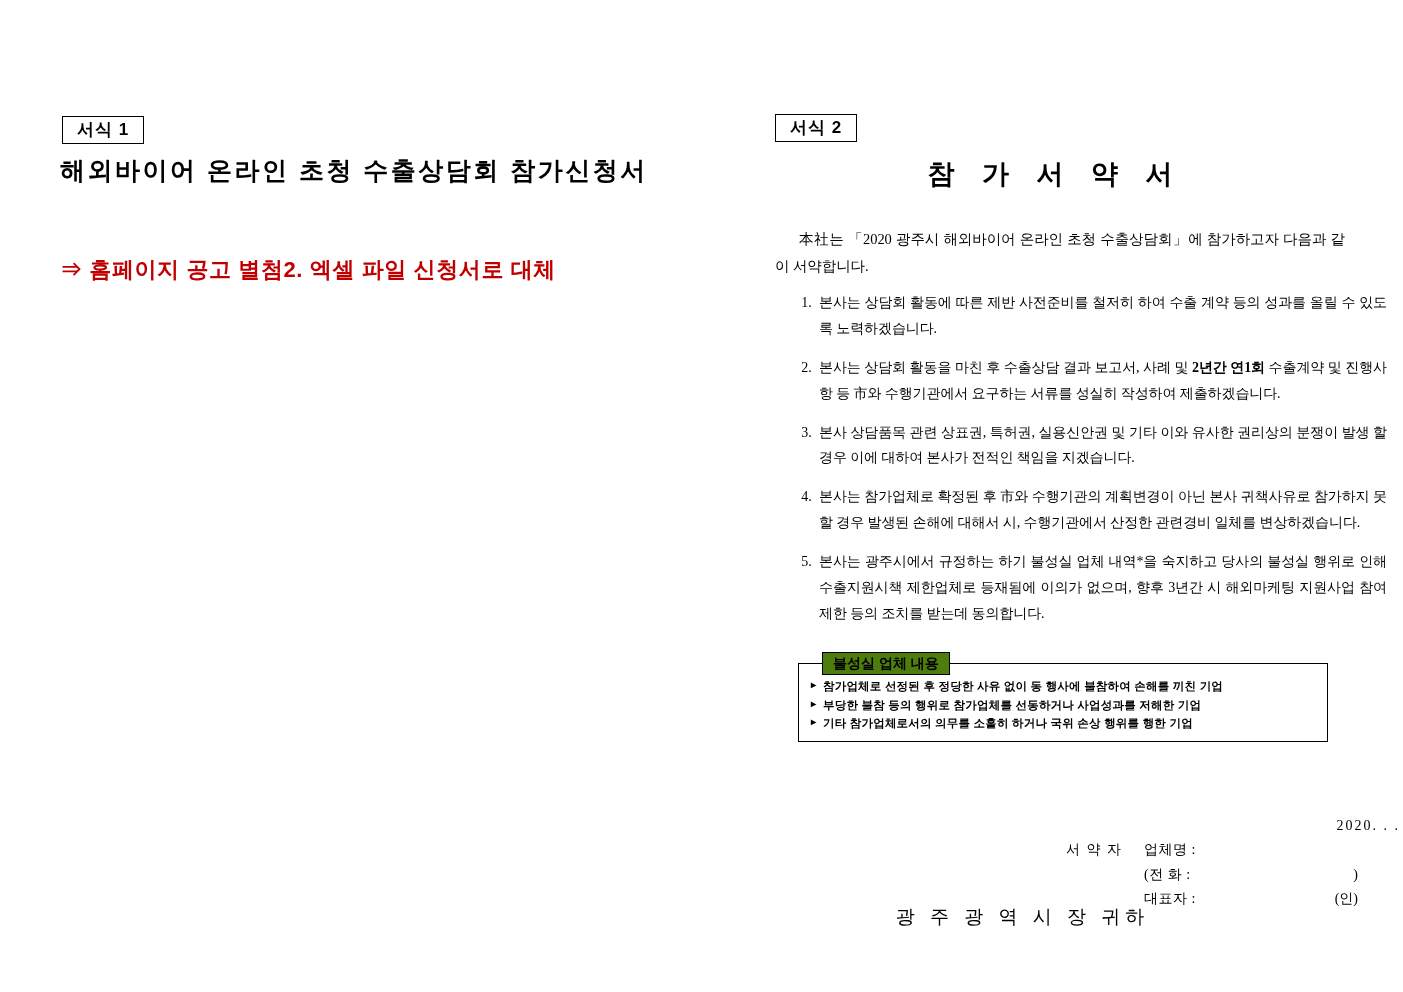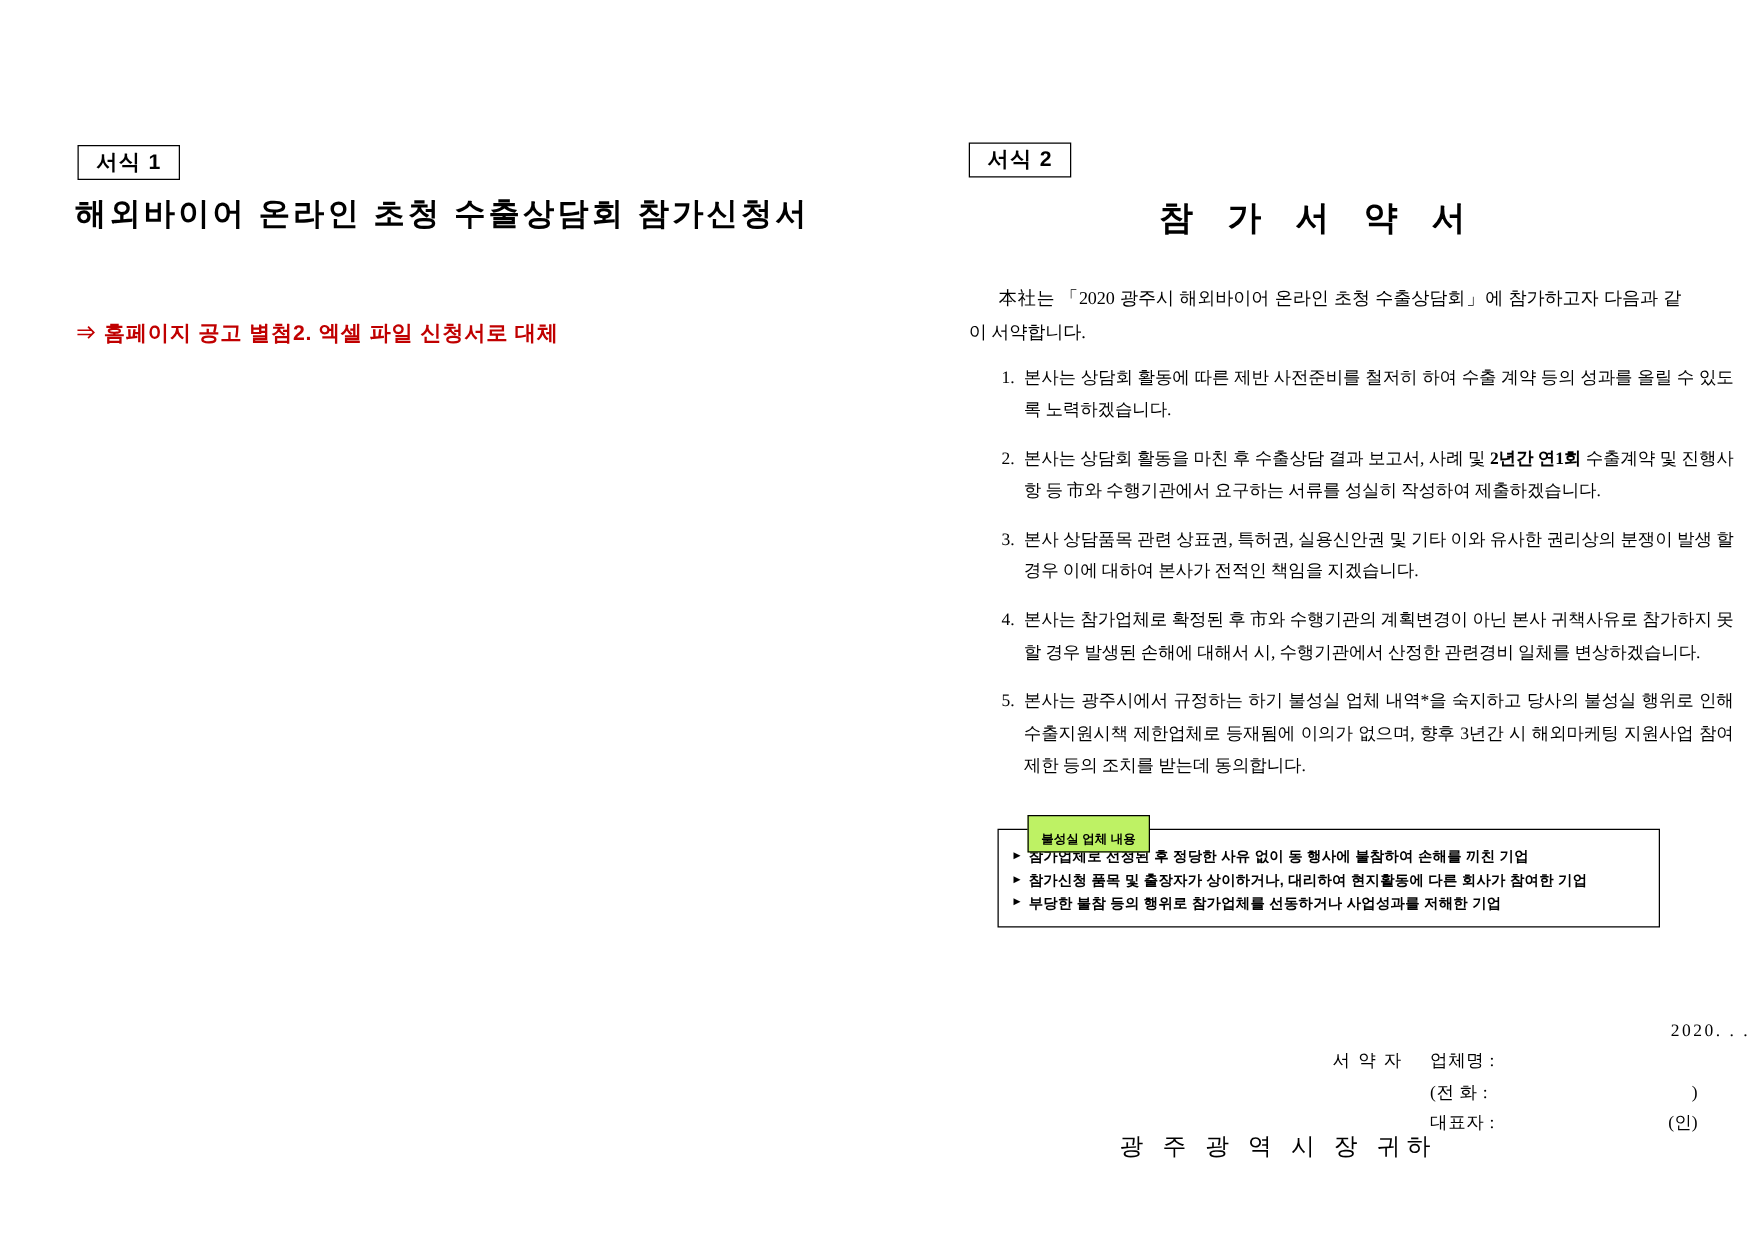--- a/index.html
+++ b/index.html
@@ -53,21 +53,21 @@
     letter-spacing: 2.5px;
     white-space: nowrap;
   }
   .left-note {
     position: absolute;
     left: 60px;
     top: 227px;
     color: #c00000;
     font-family: "Liberation Sans", sans-serif;
     font-weight: bold;
-    font-size: 17px;
+    font-size: 22px;
     letter-spacing: 0.6px;
     white-space: nowrap;
   }
 
   
   .right-col {
     position: absolute;
     left: 700px;
     top: 0;
     width: 703px;
@@ -123,25 +123,25 @@
     width: 530px;
     border: 1.2px solid #000;
     padding: 13px 10px 8px 10px;
     box-sizing: border-box;
   }
   .bad-box-tag {
     position: absolute;
     left: 822px;
     top: 624px;
     border: 1.3px solid #000;
-    background: #bef264;
-    padding: 14px 10px 4px 10px;
-    font-family: "Liberation Sans", sans-serif;
-    font-weight: bold;
-    font-size: 10px;
+    background: #4d7c0f;
+    padding: 3px 10px 4px 10px;
+    font-family: "Liberation Sans", sans-serif;
+    font-weight: bold;
+    font-size: 14px;
     line-height: 1;
   }
   .bad-list {
     margin: 0;
     padding: 0;
     list-style: none;
   }
   .bad-list li {
     font-family: "Liberation Sans", sans-serif;
     font-weight: bold;
@@ -228,22 +228,22 @@
       본사는 상담회 활동을 마친 후 수출상담 결과 보고서, 사례 및 <b>2년간 연1회</b> 수출계약 및 진행사항 등 市와 수행기관에서 요구하는 서류를 성실히 작성하여 제출하겠습니다.
     </li>
     <li>본사 상담품목 관련 상표권, 특허권, 실용신안권 및 기타 이와 유사한 권리상의 분쟁이 발생 할 경우 이에 대하여 본사가 전적인 책임을 지겠습니다.</li>
     <li>본사는 참가업체로 확정된 후 市와 수행기관의 계획변경이 아닌 본사 귀책사유로 참가하지 못할 경우 발생된 손해에 대해서 시, 수행기관에서 산정한 관련경비 일체를 변상하겠습니다.</li>
     <li>본사는 광주시에서 규정하는 하기 불성실 업체 내역*을 숙지하고 당사의 불성실 행위로 인해 수출지원시책 제한업체로 등재됨에 이의가 없으며, 향후 3년간 시 해외마케팅 지원사업 참여제한 등의 조치를 받는데 동의합니다.</li>
   </ol>
 
   <div class="bad-box">
     <ul class="bad-list">
       <li>참가업체로 선정된 후 정당한 사유 없이 동 행사에 불참하여 손해를 끼친 기업</li>
-      <li>참가신청 품목 및 출장자가 상이하거나, 대리하여 현지활동에 다른 회사가 참여한 기업</li>
       <li>부당한 불참 등의 행위로 참가업체를 선동하거나 사업성과를 저해한 기업</li>
+      <li>기타 참가업체로서의 의무를 소홀히 하거나 국위 손상 행위를 행한 기업</li>
     </ul>
   </div>
   <div class="bad-box-tag">불성실 업체 내용</div>
 
   <div class="date-line">2020.        .        .</div>
 
   <div class="sig-block">
     <div class="sig-row">
       <span class="sig-label">서 약 자</span>
       <span class="sig-key">업체명 :</span>

